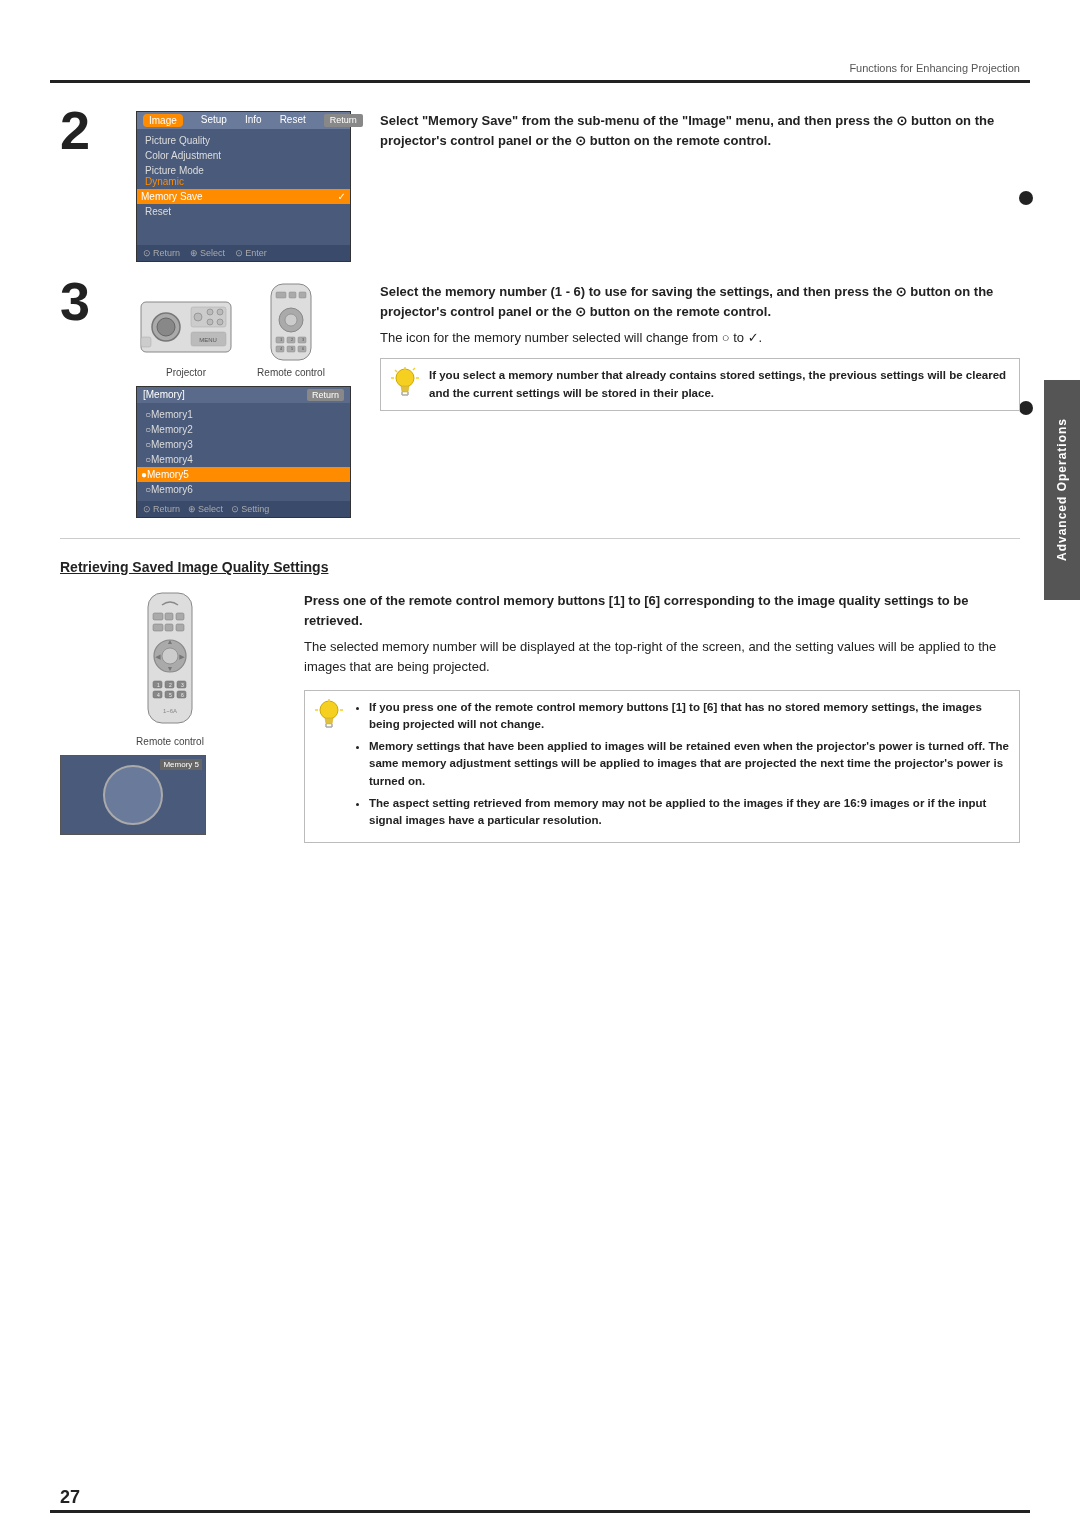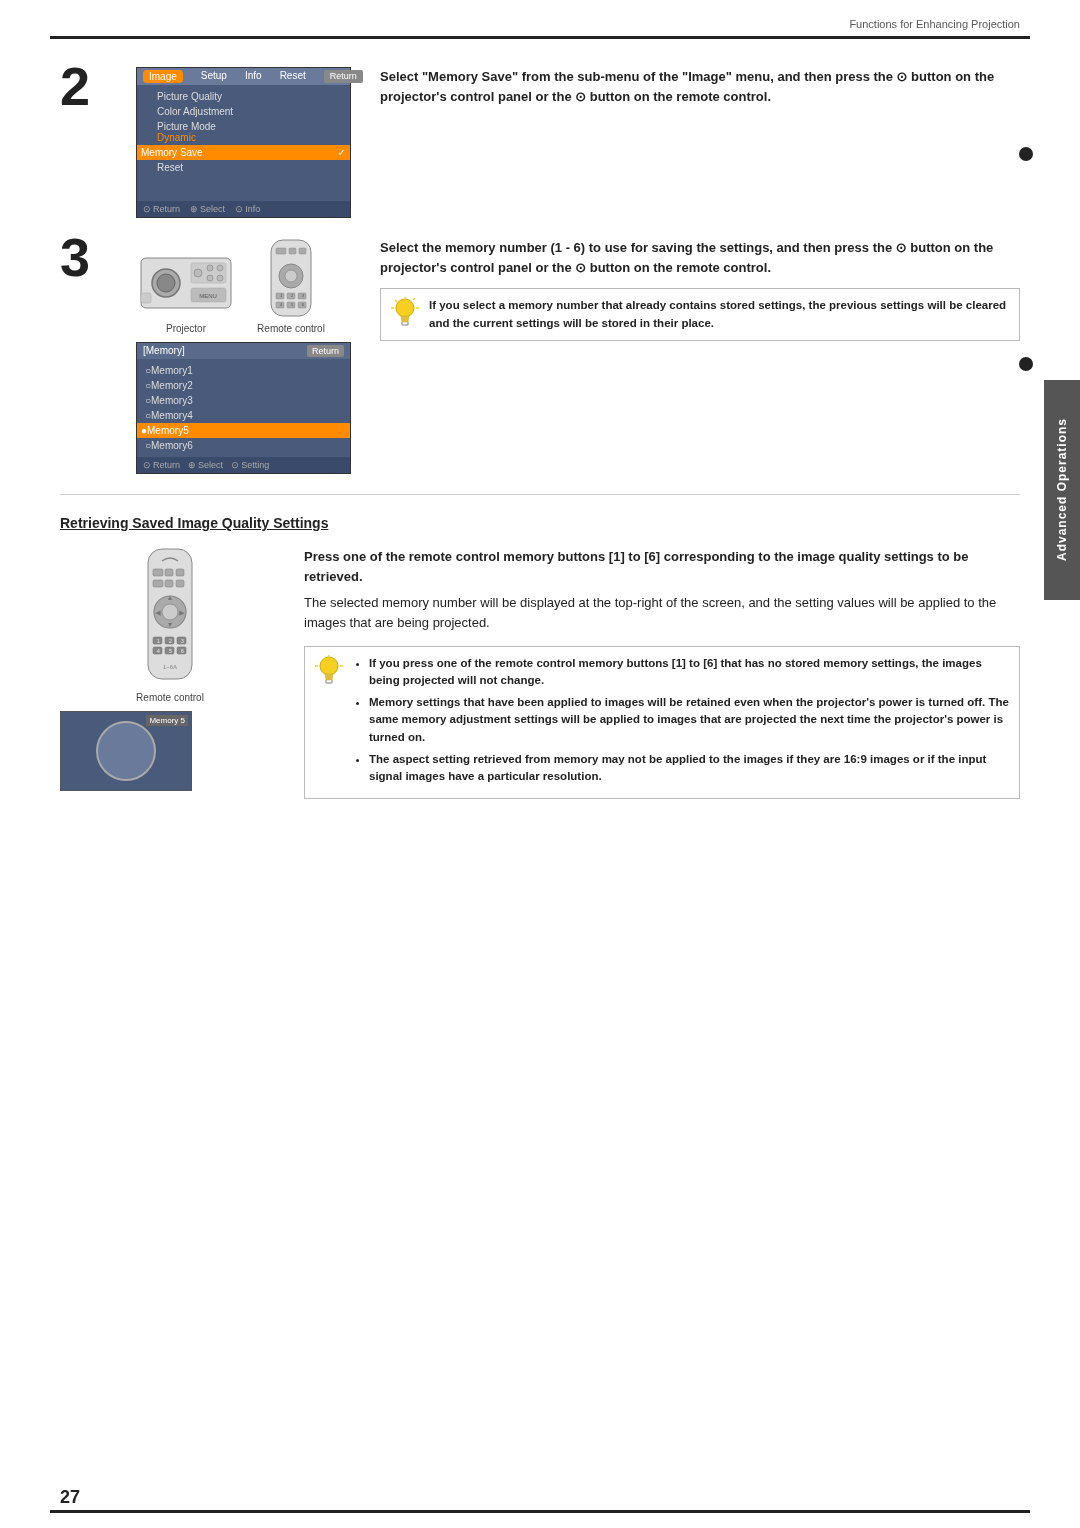--- a/index.html
+++ b/index.html
@@ -12,20 +12,21 @@
       color: #222;
       position: relative;
     }
 
     .page-header {
       display: flex;
       justify-content: flex-end;
       padding: 18px 60px 6px 60px;
       font-size: 11px;
       color: #555;
+      margin-top: 44px;
     }
 
     .top-rule {
       height: 3px;
       background: #222;
       margin: 0 50px;
     }
 
     .main-content {
       padding: 0 60px 40px 60px;
@@ -94,21 +95,20 @@
     }
 
     .menu-items {
       padding: 4px 8px;
     }
 
     .menu-item {
       padding: 2px 0;
       font-size: 10px;
       color: #ddd;
-      margin-left: 12px;
     }
 
     .menu-item.memory-save {
       background: #ff8c00;
       color: #fff;
       padding: 2px 4px;
       margin: 0 -8px;
     }
 
     .menu-bottom-bar {
@@ -309,21 +309,21 @@
       font-weight: bold;
       writing-mode: vertical-rl;
       transform: rotate(180deg);
       letter-spacing: 1px;
     }
 
     
     .screen-display {
       background: #4a5a7a;
       border: 1px solid #555;
-      width: 132px;
+      width: 146px;
       height: 80px;
       display: flex;
       align-items: center;
       justify-content: center;
       position: relative;
     }
 
     .screen-display .memory-label {
       position: absolute;
       top: 3px;
@@ -410,21 +410,21 @@
           <div class="menu-item memory-save" style="display:flex;justify-content:space-between;">
             <span>Memory Save</span>
               <span>✓</span>
           </div>
           <div class="menu-item">Reset</div>
         </div>
         <div style="height:22px;"></div>
         <div class="menu-bottom-bar">
           <span>⊙ Return</span>
           <span>⊕ Select</span>
-          <span>⊙ Info</span>
+          <span>⊙ Enter</span>
         </div>
       </div>
     </div>
 
     <div class="step-text">
       <p>
         <strong>Select "Memory Save" from the sub-menu of the "Image" menu, and then press the ⊙ button on the projector's control panel or the ⊙ button on the remote control.</strong>
       </p>
     </div>
   </div>
@@ -509,20 +509,21 @@
           <span>⊕ Select</span>
           <span>⊙ Setting</span>
         </div>
       </div>
     </div>
 
     <div class="step-text">
       <p>
         <strong>Select the memory number (1 - 6) to use for saving the settings, and then press the ⊙ button on the projector's control panel or the ⊙ button on the remote control.</strong>
       </p>
+      <p>The icon for the memory number selected will change from ○ to ✓.</p>
 
       <div class="tip-box">
         <div class="tip-icon">
           
           <svg width="28" height="30" viewBox="0 0 28 30">
             <circle cx="14" cy="11" r="9" fill="#f5d020" stroke="#cca800" stroke-width="1"></circle>
             <polygon points="10,19 18,19 17,25 11,25" fill="#e0c040" stroke="#cca800" stroke-width="0.5"></polygon>
             <line x1="11" y1="25" x2="11" y2="28" stroke="#aaa" stroke-width="1.5"></line>
             <line x1="17" y1="25" x2="17" y2="28" stroke="#aaa" stroke-width="1.5"></line>
             <line x1="11" y1="28" x2="17" y2="28" stroke="#aaa" stroke-width="1.5"></line>

